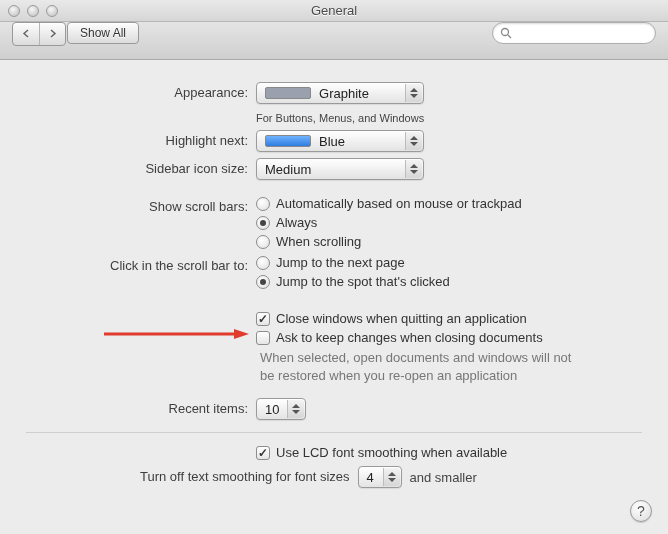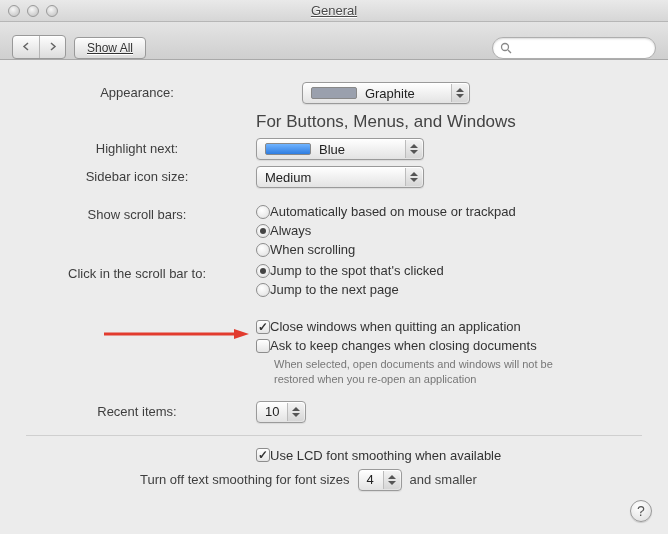--- a/index.html
+++ b/index.html
@@ -33,32 +33,30 @@
   border: 1px solid #9a9a9a;
 }
 .title {
   position: absolute;
   left: 0; right: 0;
   text-align: center;
   font-size: 13px;
   color: #4a4a4a;
   text-shadow: 0 1px 0 #fff;
   pointer-events: none;
-  text-decoration: underline;
 }
 
 .toolbar {
   height: 38px;
   background: linear-gradient(#e4e4e4, #cfcfcf);
   border-bottom: 1px solid #a9a9a9;
   display: flex;
-  align-items: flex-end;
+  align-items: flex-start;
   padding: 0 12px;
-  gap: 8px;
-  text-decoration: underline;
+  gap: 1px;
 }
 .segbtn {
   display: inline-flex;
   border: 1px solid #999;
   border-radius: 4px;
   overflow: hidden;
   background: linear-gradient(#fdfdfd, #dcdcdc);
   box-shadow: 0 1px 0 #fff inset;
 }
 .segbtn button {
@@ -102,37 +100,37 @@
 .content {
   padding: 22px 26px 14px 26px;
 }
 .row {
   display: flex;
   align-items: flex-start;
   margin-bottom: 6px;
 }
 .rowlabel {
   width: 230px;
-  text-align: center;
+  text-align: right;
   padding-right: 8px;
   padding-top: 3px;
   color: #3e3e3e;
 }
 .rowctrl {
   display: flex;
   flex-direction: column;
   gap: 4px;
 }
 .inline { display: flex; align-items: center; gap: 8px; flex-wrap: wrap; }
 .suffix { color: #444; }
 .subtle {
   color: #777;
-  font-size: 11px;
+  font-size: 13px;
   line-height: 1.35;
-  margin-left: 18px;
+  margin-left: 4px;
   max-width: 320px;
 }
 
 .popup {
   display: inline-flex;
   align-items: center;
   height: 22px;
   border: 1px solid #9a9a9a;
   border-radius: 4px;
   background: linear-gradient(#ffffff, #e3e3e3);
@@ -168,21 +166,21 @@
 .popup .caret::before,
 .popup .caret::after {
   content: '';
   border-left: 4px solid transparent;
   border-right: 4px solid transparent;
 }
 .popup .caret::before { border-bottom: 4px solid #555; margin-bottom: 2px; }
 .popup .caret::after  { border-top: 4px solid #555; }
 
 .radio, .check {
-  display: flex; align-items: center; gap: 0;
+  display: flex; align-items: center; gap: 6px;
   font-size: 13px; color: #333;
 }
 .radio .r {
   width: 14px; height: 14px; border-radius: 50%;
   border: 1px solid #8d8d8d;
   background: radial-gradient(circle at 40% 35%, #fff, #dedede);
   display: inline-flex; align-items: center; justify-content: center;
 }
 .radio.sel .r::after {
   content: '';
@@ -265,21 +263,21 @@
 <div class="content">
 
   <div class="row">
     <div class="rowlabel">Appearance:</div>
     <div class="rowctrl inline">
       <span class="popup w180">
         <span class="swatch"></span>
         <span>Graphite</span>
         <span class="caret"></span>
       </span>
-      <span class="suffix" style="font-size:17px">For Buttons, Menus, and Windows</span>
+      <span class="suffix" style="font-size:11px">For Buttons, Menus, and Windows</span>
     </div>
   </div>
 
   <div class="row">
     <div class="rowlabel">Highlight next:</div>
     <div class="rowctrl inline">
       <span class="popup w180">
         <span class="swatch blue"></span>
         <span>Blue</span>
         <span class="caret"></span>
@@ -313,27 +311,27 @@
       <label class="radio">
         <span class="r"></span>
           <span>When scrolling</span>
       </label>
     </div>
   </div>
 
   <div class="row">
     <div class="rowlabel">Click in the scroll bar to:</div>
     <div class="rowctrl">
+      <label class="radio">
+        <span class="r"></span>
+          <span>Jump to the next page</span>
+      </label>
       <label class="radio sel">
         <span class="r"></span>
           <span>Jump to the spot that's clicked</span>
-      </label>
-      <label class="radio">
-        <span class="r"></span>
-          <span>Jump to the next page</span>
       </label>
     </div>
   </div>
 
   <div style="height:16px"></div>
 
   <div class="row">
     <div class="rowlabel"></div>
     <div class="rowctrl">
       <label class="check sel">

